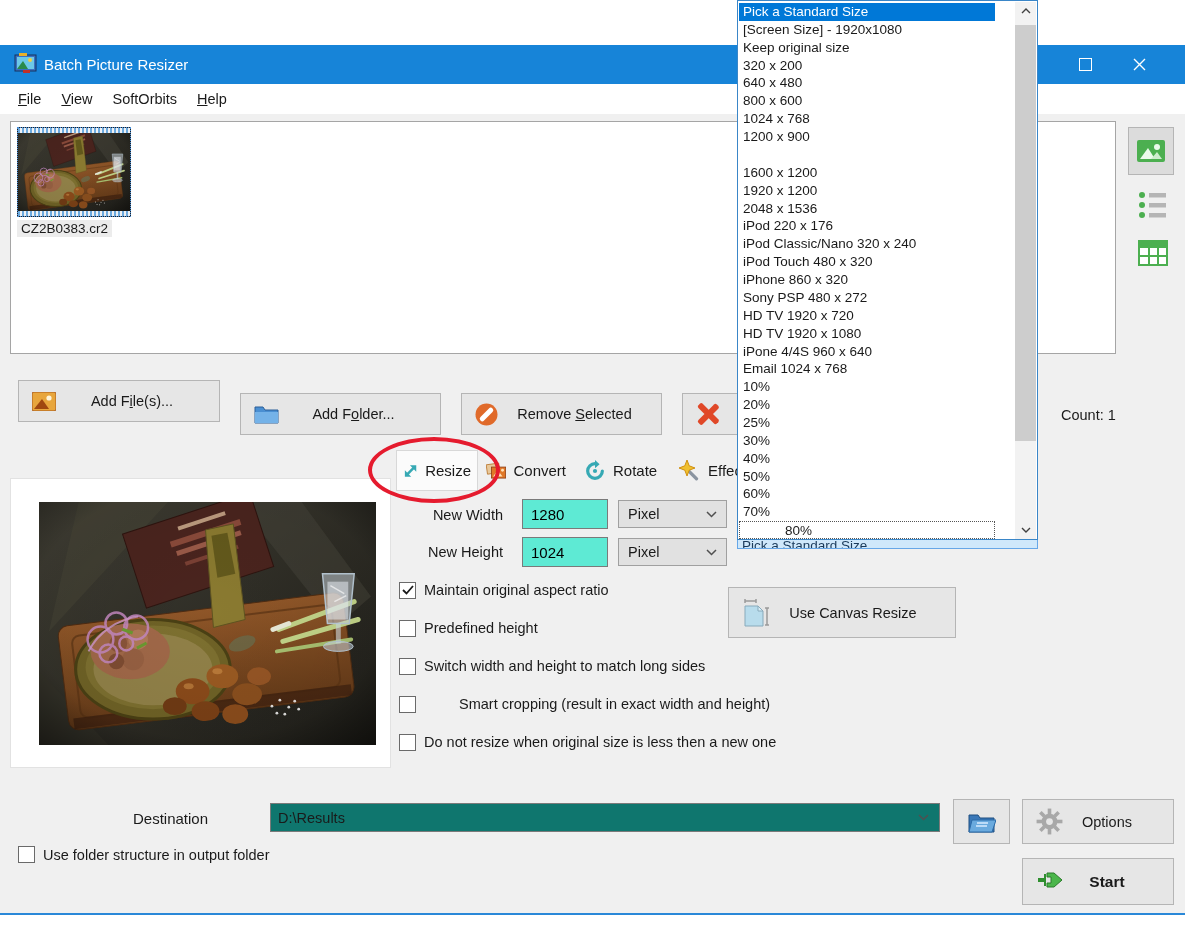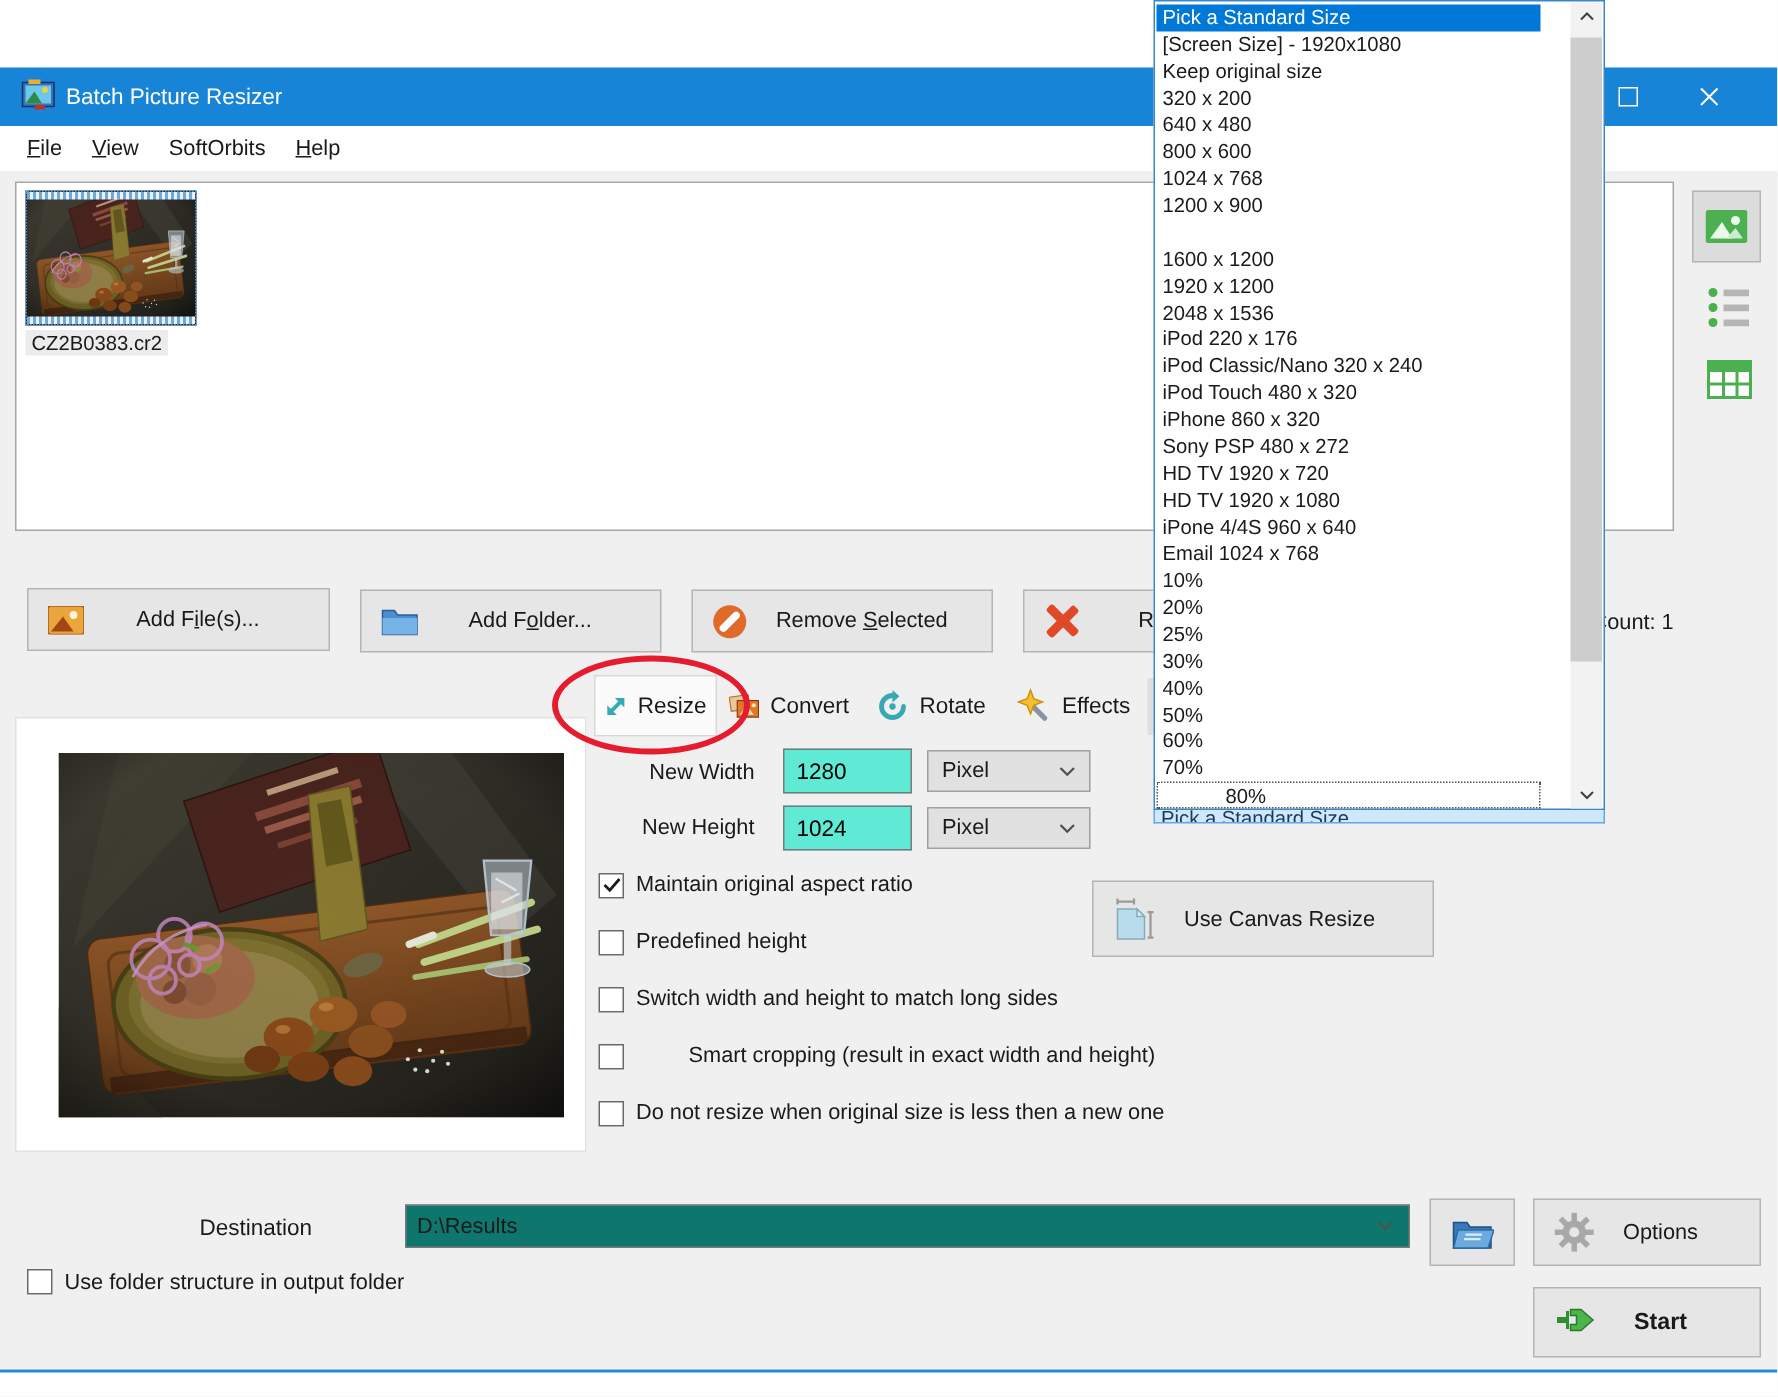--- a/index.html
+++ b/index.html
@@ -33,21 +33,21 @@
   .tinput{border:1px solid #7a7a7a;background:#5eead4;font-size:15px;font-family:"Liberation Sans",sans-serif;
           padding:0 0 0 8px;box-sizing:border-box;}
   .selbox{background:#e1e1e1;border:1px solid #a0a0a0;box-sizing:border-box;font-size:14.5px;
           display:flex;align-items:center;padding-left:9px;}
   .selbox .chev{position:absolute;right:9px;}
   .cb-row{position:absolute;left:0;height:18px;display:flex;align-items:center;}
   .cb-box{width:17px;height:17px;background:#fff;border:1px solid #6a6a6a;box-sizing:border-box;
           display:inline-flex;align-items:center;justify-content:center;flex:0 0 17px;}
   .cb-text{margin-left:8px;font-size:14.5px;white-space:nowrap;}
   
-  #size-dropdown{left:769px;top:0;width:346px;height:549px;z-index:30;}
+  #size-dropdown{left:737px;top:0;width:346px;height:549px;z-index:30;}
   #dd-list{position:absolute;left:0;top:0;width:301px;height:540px;background:#fff;border:1px solid #3a86c8;box-sizing:border-box;}
   .dd-item{position:absolute;left:1px;width:256px;height:18px;line-height:17.5px;font-size:13.5px;
            padding-left:4px;white-space:nowrap;overflow:hidden;box-sizing:border-box;}
   .dd-item.sel{background:#0078d7;color:#fff;}
   .dd-item.foc{border:1px dotted #555;}
   .ddsb{position:absolute;right:1px;top:1px;width:21px;height:537px;background:#f2f2f2;}
   .ddsb .thumbbar{position:absolute;left:0;top:23px;width:21px;height:416px;background:#cdcdcd;}
   .sbarrow{position:absolute;left:0;width:21px;height:18px;display:flex;align-items:center;justify-content:center;}
   #dd-echo{position:absolute;left:0;top:540px;width:301px;height:9px;background:#cfe8fb;border:1px solid #66a7e8;
            border-top:none;box-sizing:border-box;overflow:hidden;}
@@ -215,21 +215,21 @@
     </svg>
   </div>
   <div class="abs" style="left:1138px;top:240px">
     <svg width="30" height="26" viewBox="0 0 30 26">
       <rect x="1" y="1" width="28" height="24" fill="#fff" stroke="#4caf50" stroke-width="2"></rect>
       <rect x="1" y="1" width="28" height="7" fill="#4caf50"></rect>
       <path d="M11 1 V25 M20 1 V25 M1 16 H29" stroke="#4caf50" stroke-width="2"></path>
     </svg>
   </div>
 
-  <div class="abs btn" style="left:18px;top:392px;width:202px;height:42px;padding-left:26px">
+  <div class="abs btn" style="left:18px;top:380px;width:202px;height:42px;padding-left:26px">
     <svg class="ic" width="24" height="19" viewBox="0 0 24 19">
       <rect x="0" y="0" width="24" height="19" rx="2" fill="#e8a63c" stroke="#a85818"></rect>
       <circle cx="17" cy="6" r="2.6" fill="#fff4d8"></circle>
       <polygon points="2,17 10,7 17,17" fill="#a04810"></polygon>
     </svg>
     <span><span>Add F</span><u>i</u><span>le(s)...</span></span>
   </div>
   <div class="abs btn" style="left:240px;top:393px;width:201px;height:42px;padding-left:26px">
     <svg class="ic" width="25" height="20" viewBox="0 0 25 20">
       <path d="M1 3 L9 3 L11 6 L24 6 L24 19 L1 19 Z" fill="#4a8fd2" stroke="#2a5f98"></path>

